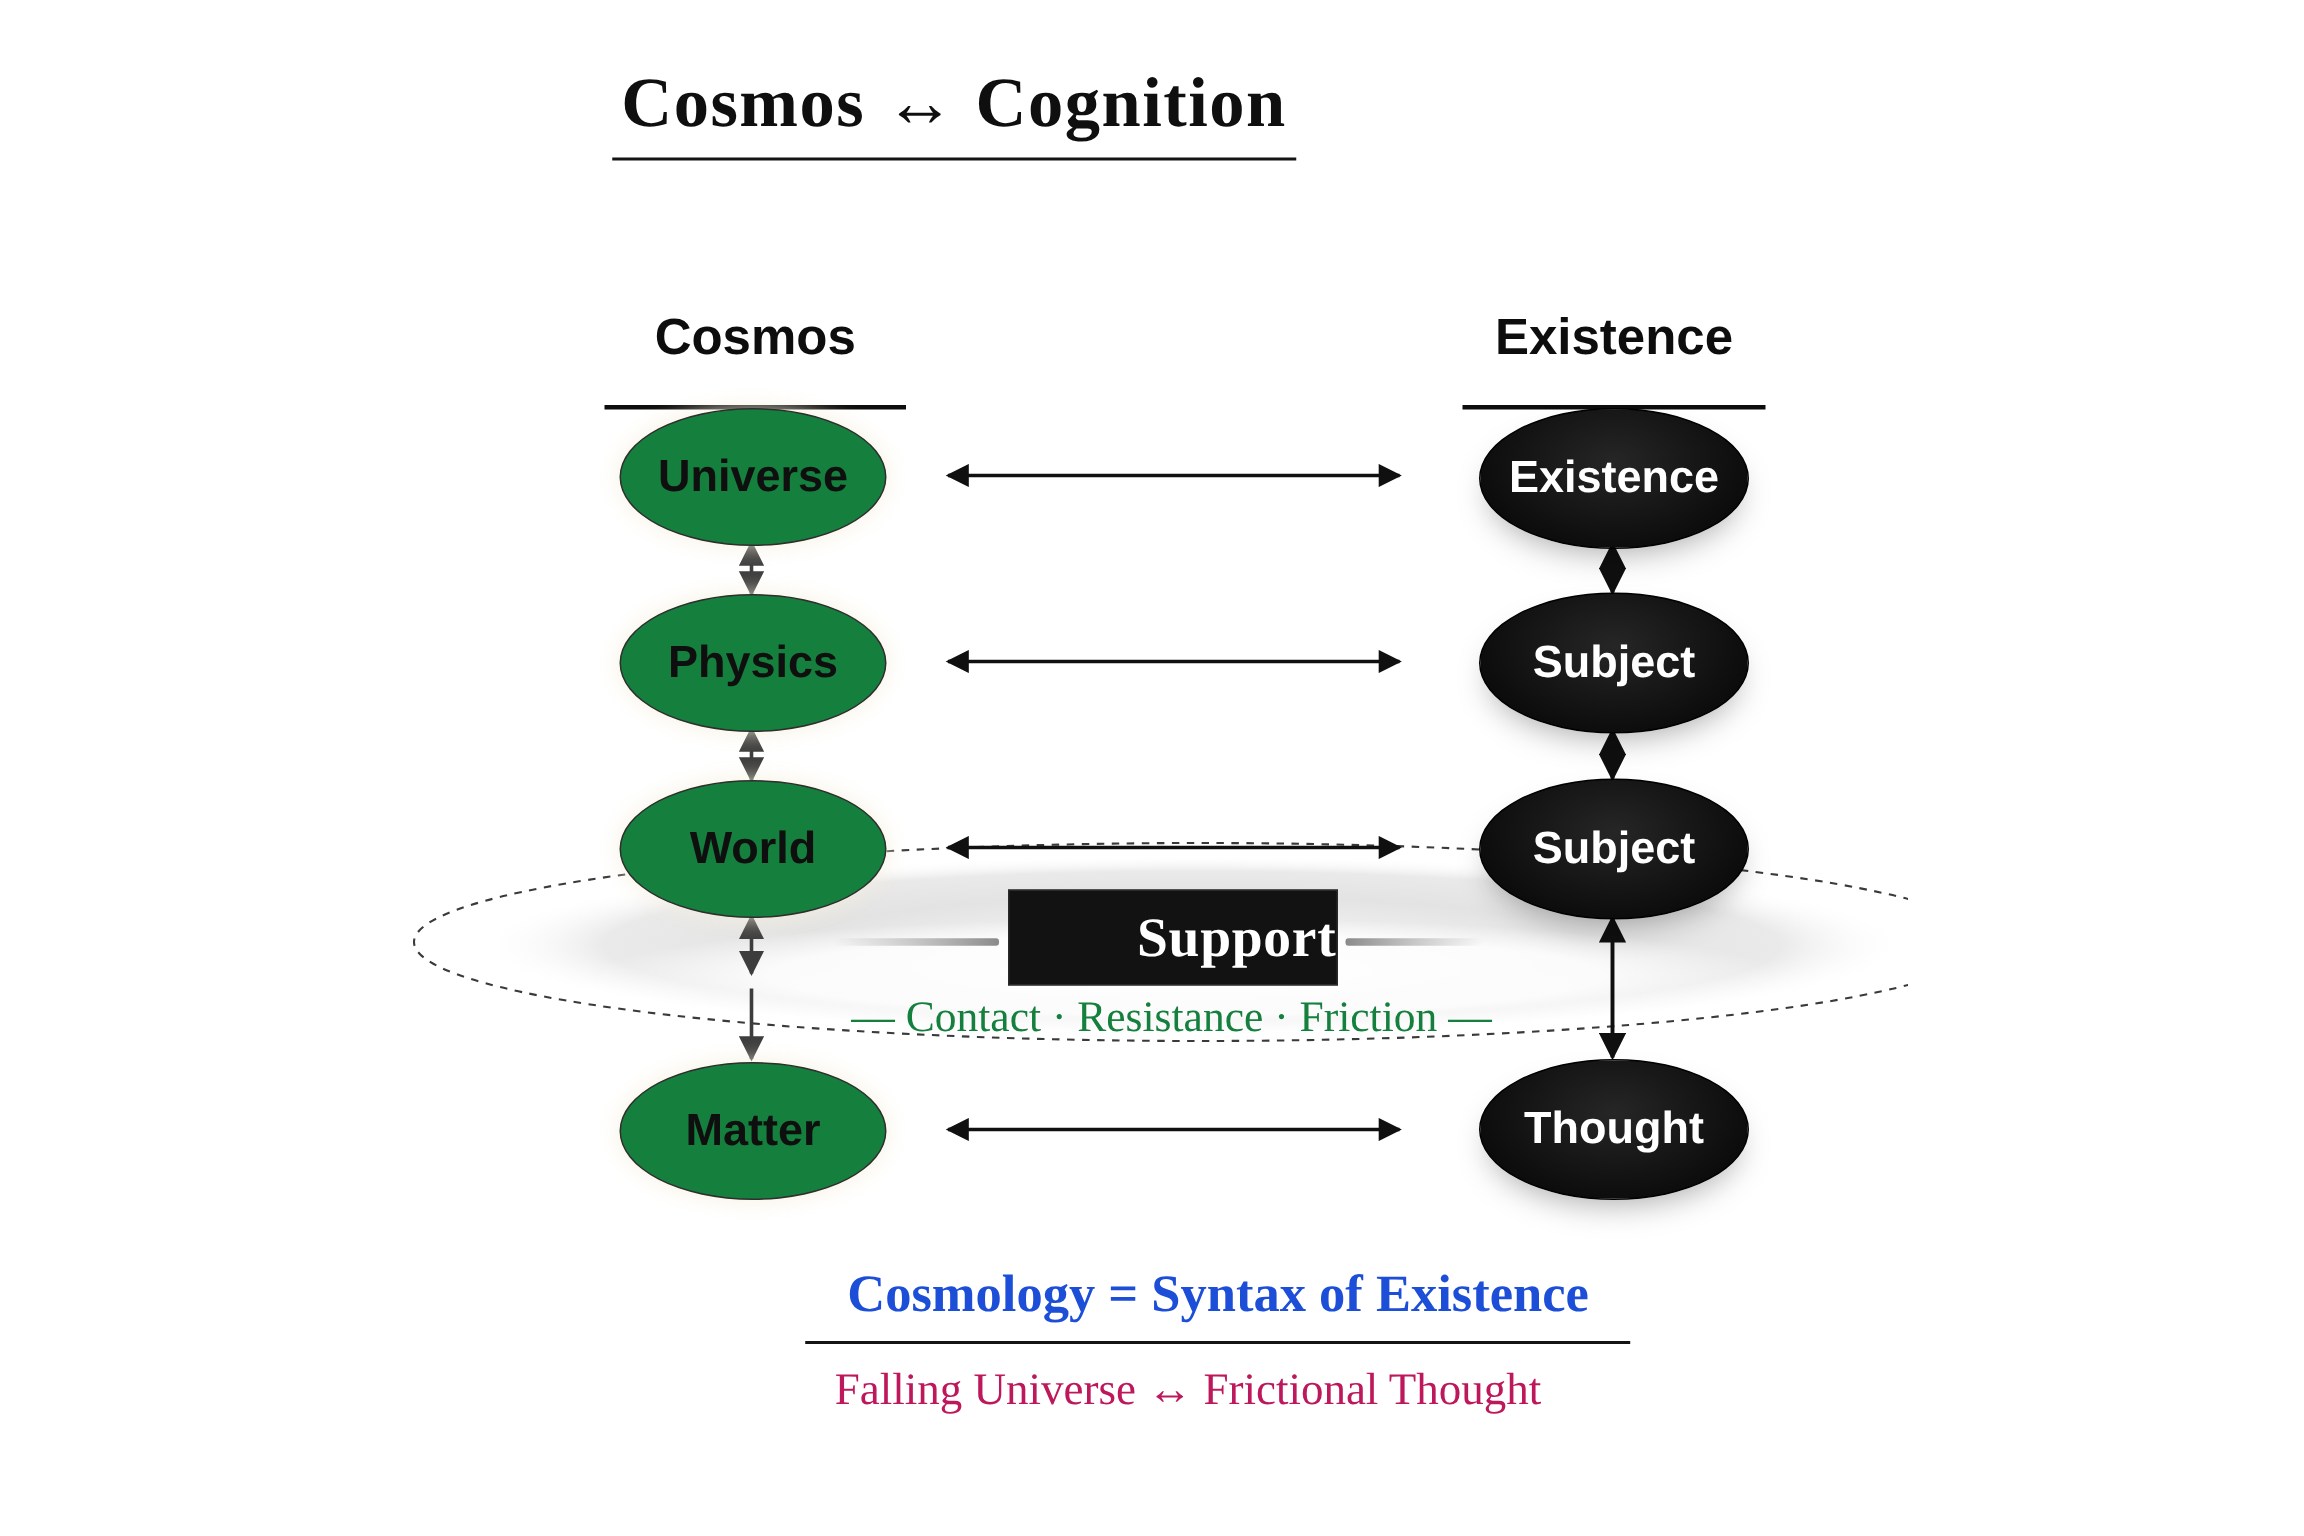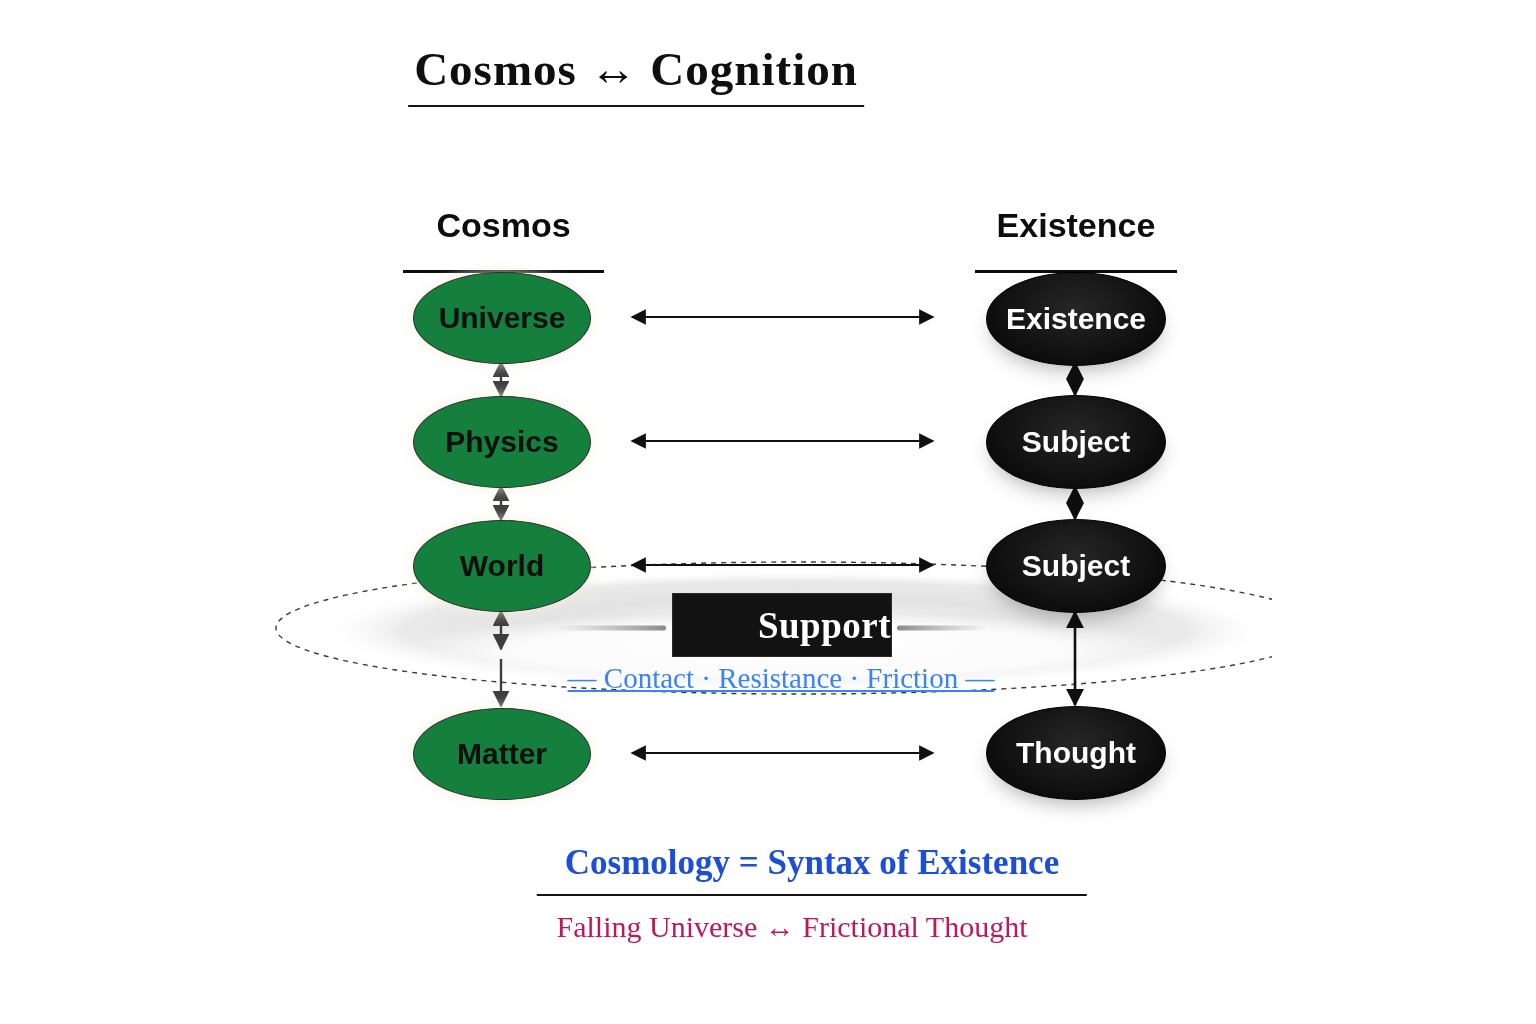--- a/index.html
+++ b/index.html
@@ -51,23 +51,22 @@
 
   .support-box{
     left:672px;top:593px;width:218px;height:62px;z-index:4;
     background:#121212;border:1px solid #2a2a2a;
     display:flex;align-items:center;justify-content:flex-end;
     font:bold 37px/1 "Liberation Serif",serif;color:#ffffff;
     letter-spacing:0.5px;
   }
   .support-caption{
     left:401px;top:661px;width:760px;text-align:center;z-index:4;
-    font:29px/1.2 "Liberation Serif",serif;color:#3b82f6;
+    font:29px/1.2 "Liberation Serif",serif;color:#15803d;
     white-space:nowrap;
-    text-decoration:underline;
   }
   .footer-heading{
     left:812px;top:843px;transform:translateX(-50%);
     font:bold 35px/1.15 "Liberation Serif",serif;color:#1d4ed8;
     padding:0 28px 11px 28px;border-bottom:2.5px solid #141414;
     white-space:nowrap;z-index:2;
   }
   .footer-sub{
     left:792px;top:909px;transform:translateX(-50%);
     font:30px/1.2 "Liberation Serif","DejaVu Sans",serif;color:#be185d;

